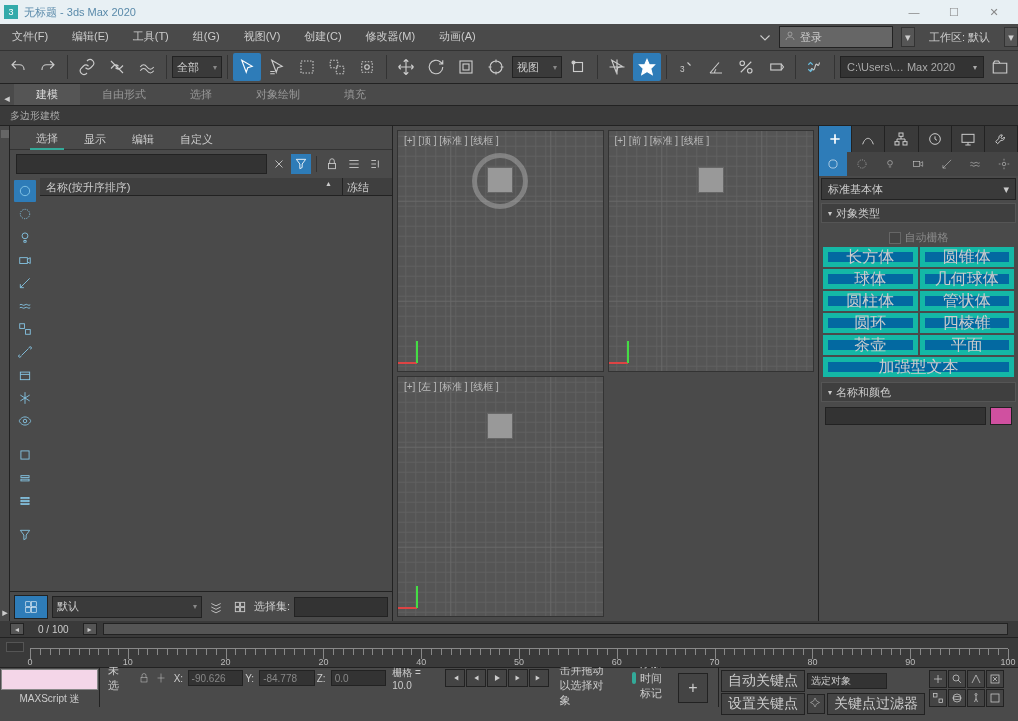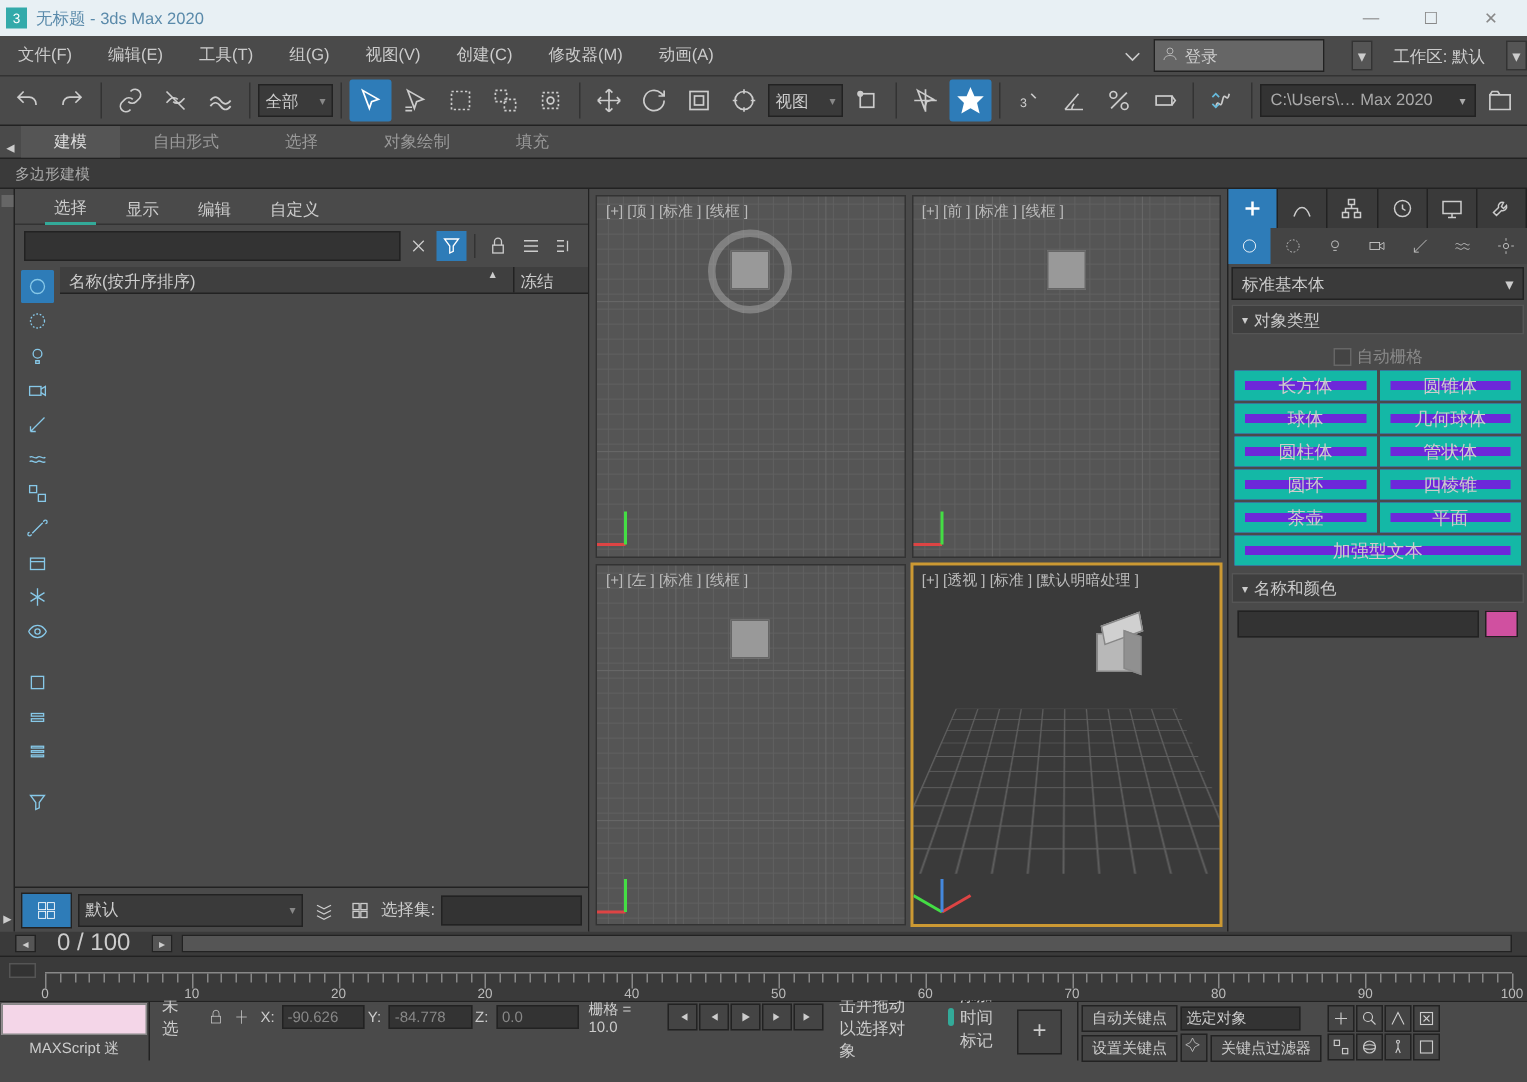--- a/index.html
+++ b/index.html
@@ -4,21 +4,21 @@
 <style>
 * { margin: 0; padding: 0; box-sizing: border-box; font-family: "Microsoft YaHei", sans-serif; font-size: 11px; user-select: none; }
 body { background: #4a4a4a; width: 1018px; height: 721px; overflow: hidden; color: #ccc; }
 .titlebar { height: 24px; background: #e8f0f4; display: flex; align-items: center; padding: 0 4px; color: #5a8aaa; }
 .titlebar .ico { width: 14px; height: 14px; background: #3aa; margin-right: 6px; display: flex; align-items: center; justify-content: center; color: #fff; font-size: 9px; }
 .titlebar-spacer { flex: 1; }
 .winbtn { width: 40px; height: 24px; display: flex; align-items: center; justify-content: center; color: #888; }
 .menubar { height: 26px; background: #4a4a4a; display: flex; }
 .menu-item { padding: 5px 12px; color: #ccc; cursor: pointer; }
 .menubar-right { margin-left: auto; display: flex; align-items: center; }
-.login-box { background: #666; border: 1px solid #222; width: 114px; height: 22px; display: flex; align-items: center; padding: 0 4px; color: #ccc; margin-right: 18px; }
+.login-box { background: #666; border: 1px solid #222; width: 114px; height: 22px; display: flex; align-items: center; padding: 0 4px; color: #ccc; margin-right: 8px; }
 .login-icon svg { width: 12px; height: 12px; margin-right: 4px; }
 .dropdown-arrow { width: 14px; height: 20px; background: #555; border:1px solid #333; display: flex; align-items: center; justify-content: center; }
 .workspace-box { padding: 3px 8px; color: #ccc; margin: 0 6px;}
 .toolbar { height: 34px; background: #4a4a4a; border-top: 1px solid #333; border-bottom: 1px solid #222; display: flex; align-items: center; padding: 3px 4px; gap: 2px; }
 .tbn { width: 28px; height: 28px; display: flex; align-items: center; justify-content: center; color: #ccc; border-radius: 2px; position: relative; }
 .tbn svg { width: 18px; height: 18px; stroke: #ccc; fill: none; stroke-width: 1.5; }
 .tbn.active { background: #2e7cb8; }
 .tbn.active svg { stroke: #fff; }
 .sep { width: 1px; height: 24px; background: #333; margin: 0 3px; }
 .combo { background: #3a3a3a; border: 1px solid #222; height: 22px; display: flex; align-items: center; padding: 0 4px; color: #ccc; min-width: 50px; }
@@ -90,28 +90,28 @@
 .sub-tab { flex: 1; display: flex; align-items: center; justify-content: center; }
 .sub-tab svg { width:14px; height:14px; }
 .sub-tab.active { background: #2e7cb8; }
 .cat-combo { height: 22px; margin: 2px; background: #3a3a3a; border: 1px solid #222; display: flex; align-items: center; padding: 0 6px; }
 .rollout-header { height: 20px; background: #3f3f3f; border:1px solid #555; display: flex; align-items: center; padding: 0 6px; margin: 1px 2px; font-size:11px;}
 .rollout-header::before { content:"▾"; margin-right:4px; font-size:8px; color:#ccc;}
 .rollout-body { padding: 4px; }
 .autogrid-row { display:flex; justify-content:center; align-items:center; color:#888; padding:2px; gap:4px;}
 .autogrid-row .cb { width:12px; height:12px; border:1px solid #666; background:#444;}
 .prim-grid { display: grid; grid-template-columns: 1fr 1fr; gap: 2px; }
-.prim-btn { height: 20px; background: #6d28d9; border: 7px solid #14b8a6; color: #ccc; display: flex; align-items: center; justify-content: center; font-size: 12px; }
+.prim-btn { height: 20px; background: #0369a1; border: 5px solid #14b8a6; color: #ccc; display: flex; align-items: center; justify-content: center; font-size: 16px; }
 .prim-wide { grid-column: 1 / -1; }
 .nc-row { display:flex; margin:4px 6px; gap:4px;}
 .nc-row input { flex:1; background:#333; border:1px solid #222; height:18px; }
 .color-swatch { width: 22px; height: 18px; background: #d050a0; border: 1px solid #222; }
 .timeslider-area { height: 16px; background: #3a3a3a; display:flex; align-items:center; padding:0 10px; gap:6px;}
 .ts-btn { width:14px; height:12px; background:#555; border:1px solid #222; display:flex; align-items:center; justify-content:center; font-size:8px;}
-.ts-frame { color:#ccc; font-size:16px; padding:0 8px;}
+.ts-frame { color:#ccc; font-size:10px; padding:0 8px;}
 .trackbar { height: 30px; background: #3a3a3a; border-top:1px solid #222; position:relative;}
 .ruler { position:absolute; top:10px; left:30px; right:10px; height:18px; border-top:1px solid #888;}
 .ruler .tick { position:absolute; top:0; width:1px; height:6px; background:#888; }
 .ruler .major { height:10px; }
 .ruler .label { position:absolute; top:8px; font-size:9px; color:#bbb; transform:translateX(-50%);}
 .tb-rec { position:absolute; left:6px; top:4px; width:18px; height:10px; background:#333; border:1px solid #555;}
 .statusbar { height: 40px; background: #4a4a4a; border-top:1px solid #222; display:flex; }
 .script-box { width:100px; display:flex; flex-direction:column; border-right:1px solid #222;}
 .script-box .pink { flex:1; background:#f4d6e8; border:1px solid #888; margin:1px;}
 .script-box .label { font-size:10px; color:#ccc; padding:1px 4px; text-align:center;}
@@ -122,21 +122,21 @@
 .grid-label { color:#ccc; font-size:10px; padding:0 4px;}
 .play-ctrl { display:flex; gap:1px; margin-left:4px;}
 .pbtn { width:20px; height:18px; background:#444; border:1px solid #222; display:flex; align-items:center; justify-content:center; color:#ccc;}
 .pbtn svg { width:10px; height:10px; fill:#ccc;}
 .status-text { height:20px; padding:2px 6px; font-size:10px; color:#ccc; display:flex; align-items:center; gap:10px;}
 .status-text .tag-btn { display:flex; align-items:center; gap:4px;}
 .status-text .tag-ico { width:12px; height:12px; background:#3a9; border-radius:2px;}
 .key-panel { width:300px; border-left:1px solid #222; display:flex;}
 .key-left { display:flex; flex-direction:column; padding:2px; gap:1px;}
 .key-row { display:flex; align-items:center; gap:2px;}
-.key-btn { padding:1px 6px; background:#444; border:1px solid #222; font-size:10px; color:#ccc;}
+.key-btn { padding:1px 6px; background:#444; border:1px solid #222; font-size:14px; color:#ccc;}
 .key-combo { background:#333; border:1px solid #222; font-size:10px; height:16px; width:80px; color:#ccc; padding:0 3px; display:flex; align-items:center;}
 .nav-cube-col { width:50px; display:flex; align-items:center; justify-content:center;}
 .big-plus { width:30px; height:30px; background:#444; border:1px solid #222; display:flex; align-items:center; justify-content:center; font-size:16px; color:#ccc;}
 .nav-grid-col { padding:2px; display:grid; grid-template-columns:repeat(4, 18px); grid-auto-rows:18px; gap:1px;}
 .nav-btn { background:#444; border:1px solid #222; display:flex; align-items:center; justify-content:center;}
 .nav-btn svg { width:12px; height:12px; stroke:#ccc; fill:none; stroke-width:1.5;}
 .lockbar { display:flex; gap:1px; align-items:center; padding:0 3px;}
 .lockbtn { width:16px; height:16px; display:flex; align-items:center; justify-content:center;}
 .lockbtn svg { width:12px; height:12px; stroke:#ccc; fill:none;}
 .sortarr { margin-left:auto; margin-right:4px; font-size:7px;}
@@ -544,34 +544,20 @@
           <div class="ax g"></div>
         </div>
       </div>
       <div class="vp">
         <div class="vp-label">[+] [左 ] [标准 ] [线框 ]</div>
         <div class="grid-wire"></div>
         <div class="cube-top"></div>
         <div class="gizmo">
           <div class="ax r"></div>
           <div class="ax g"></div>
-        </div>
-      </div>
-      <div class="vp active vp-persp">
-        <div class="vp-label">[+]  [透视 ] [标准 ] [默认明暗处理 ]</div>
-        <div class="persp-grid"></div>
-        <div class="persp-cube">
-          <div class="face"></div>
-          <div class="face top"></div>
-          <div class="face side"></div>
-        </div>
-        <div class="gizmo">
-          <div class="ax g" style="transform:rotate(-60deg);background:#4d4;"></div>
-          <div class="ax r" style="transform:rotate(60deg);background:#d44;"></div>
-          <div class="ax" style="background:#48d;"></div>
         </div>
       </div>
     </div>
 
   <div class="command-panel">
     <div class="cmd-tabs">
       <div class="cmd-tab active">
           <svg viewBox="0 0 24 24">
             <path d="M12 5v14M5 12h14" stroke="#fff" stroke-width="2.5"></path>
           </svg>

